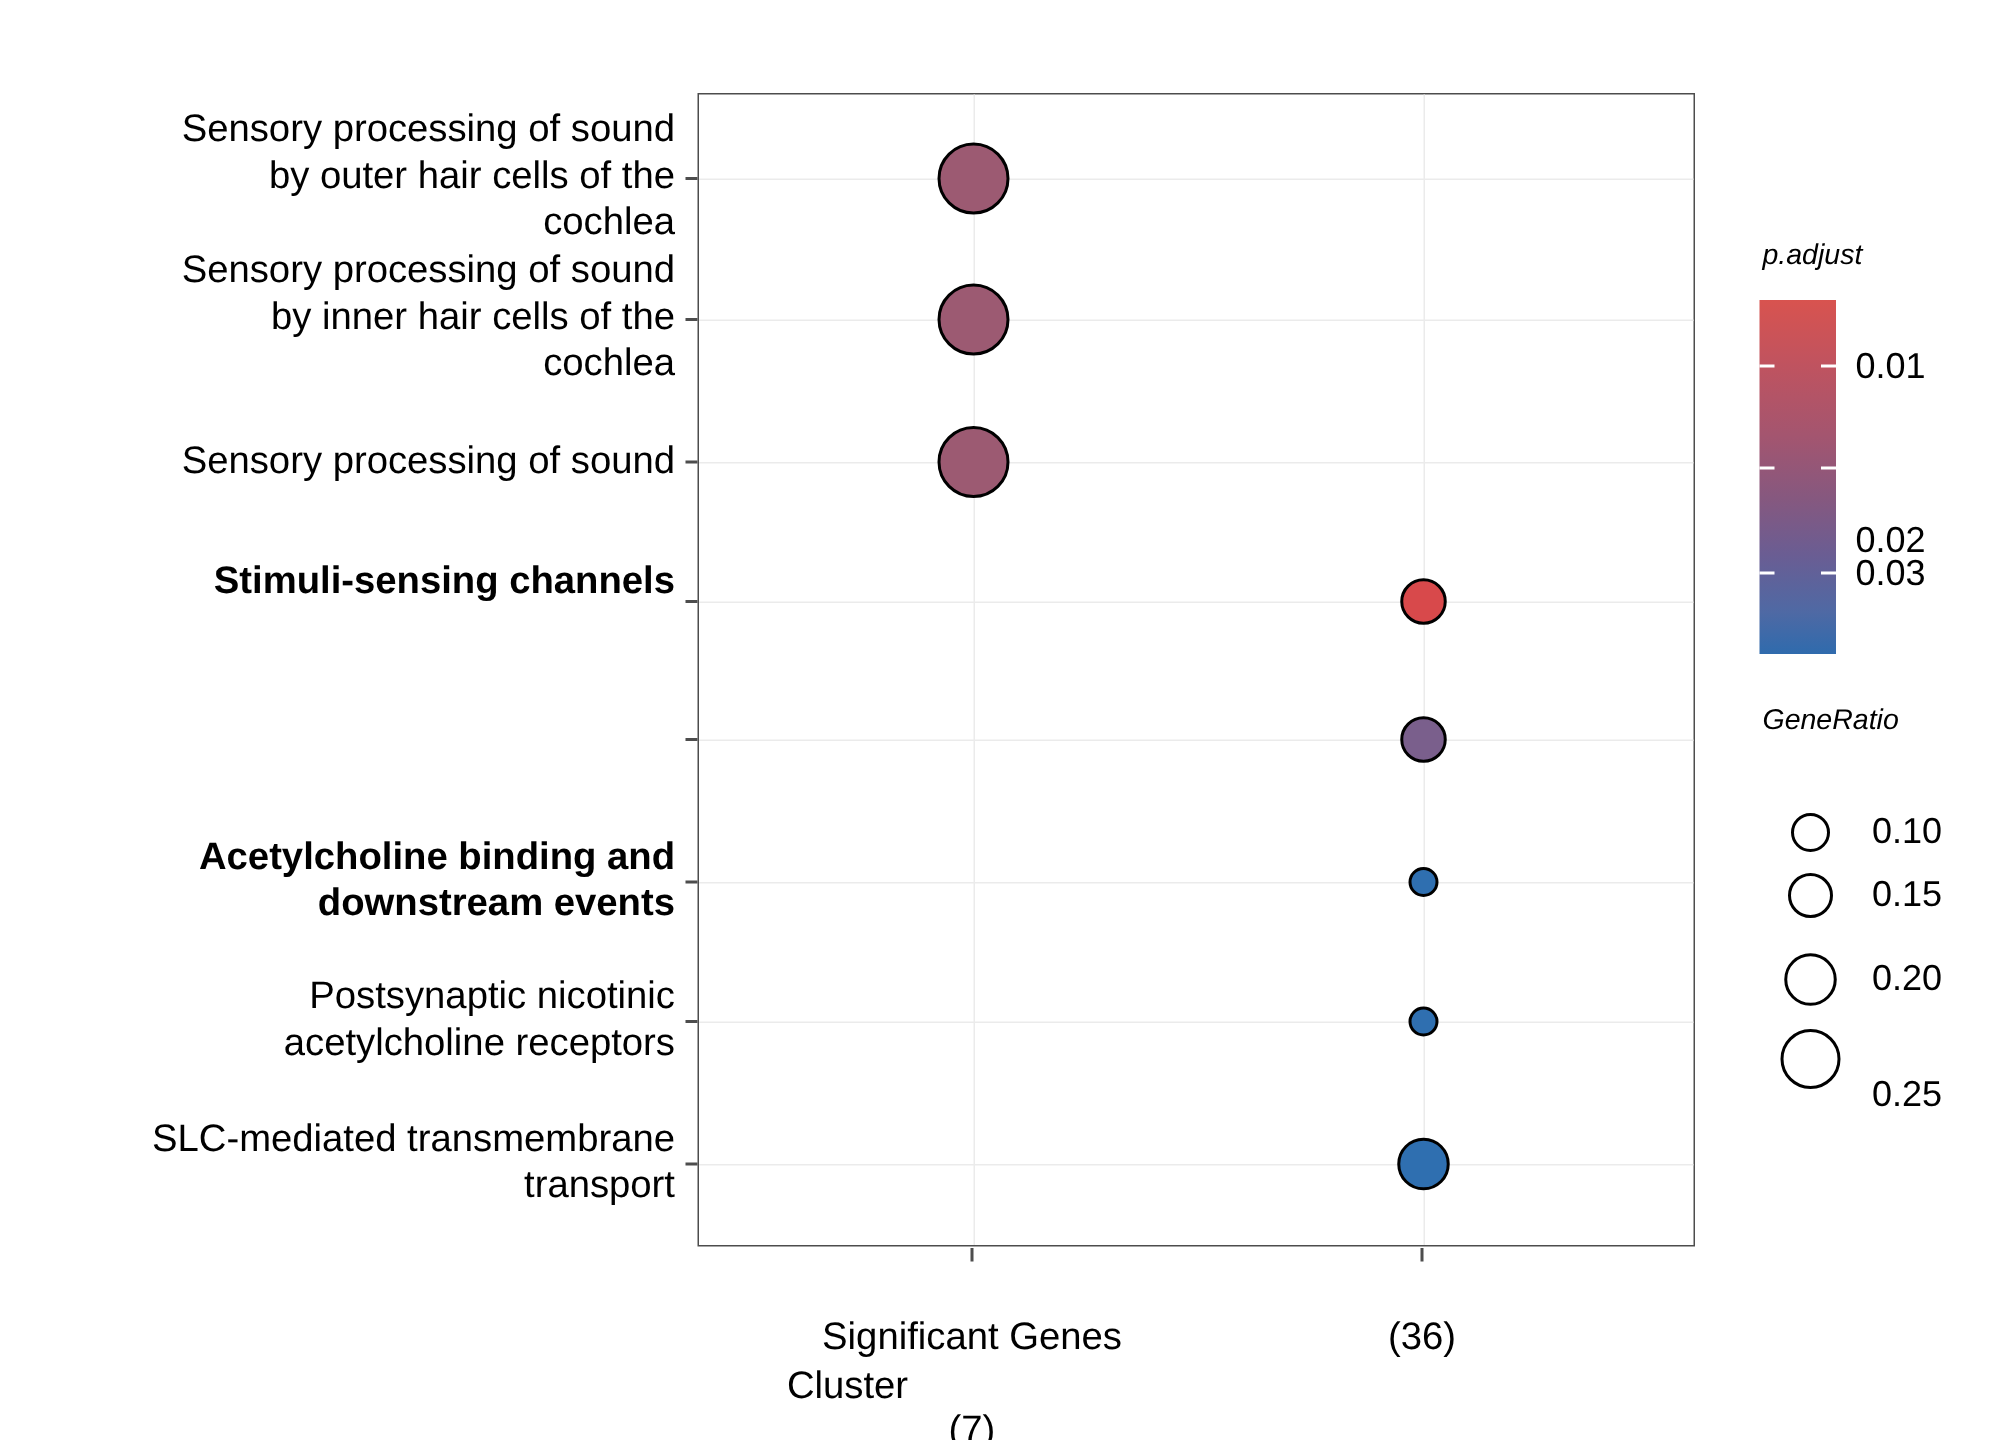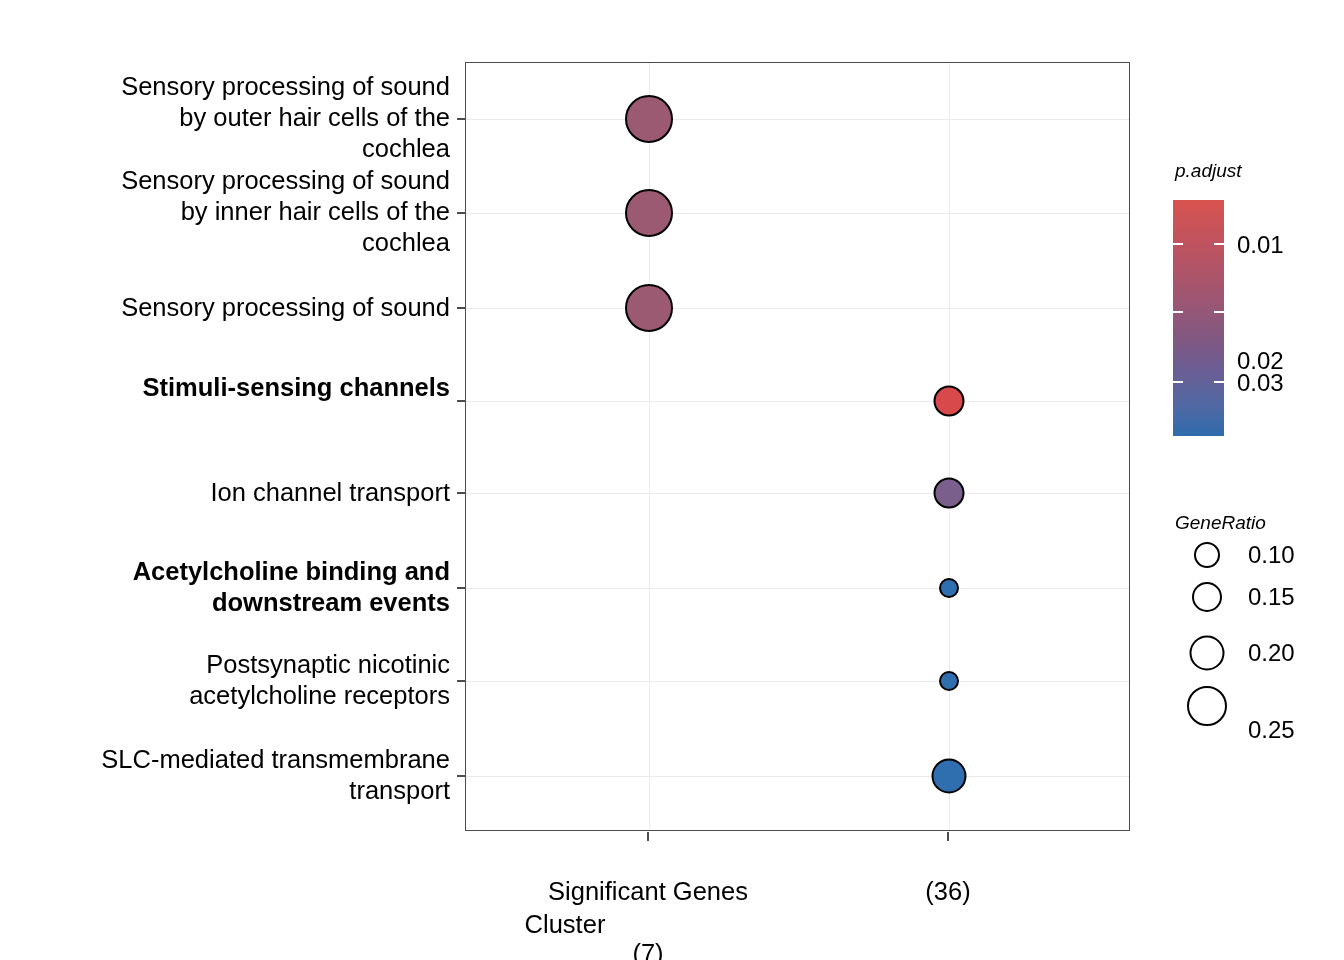--- a/index.html
+++ b/index.html
@@ -125,21 +125,20 @@
 cochlea</div>
 
   <div class="ylab" style="left:30px;width:420px;top:165px;">Sensory processing of sound
 by inner hair cells of the
 cochlea</div>
 
   <div class="ylab" style="left:30px;width:420px;top:292px;">Sensory processing of sound</div>
 
   <div class="ylab" style="left:30px;width:420px;top:372px;font-weight:bold;">Stimuli-sensing channels</div>
 
-  <div class="ylab" style="left:30px;width:420px;top:477px;">Ion channel transport</div>
 
   <div class="ylab" style="left:30px;width:420px;top:556px;font-weight:bold;">Acetylcholine binding and
 downstream events</div>
 
   <div class="ylab" style="left:30px;width:420px;top:649px;">Postsynaptic nicotinic
 acetylcholine receptors</div>
 
   <div class="ylab" style="left:10px;width:440px;top:744px;">SLC-mediated transmembrane
 transport</div>
 
@@ -199,21 +198,21 @@
     <div class="cb-tick" style="left:0;top:111px;width:10px;"></div>
     <div class="cb-tick" style="right:0;top:111px;width:10px;"></div>
     <div class="cb-tick" style="left:0;top:181px;width:10px;"></div>
     <div class="cb-tick" style="right:0;top:181px;width:10px;"></div>
   </div>
 
   <div class="cb-label" style="left:1237px;top:245px;">0.01</div>
   <div class="cb-label" style="left:1237px;top:313px;margin-top:48px;">0.02</div>
   <div class="cb-label" style="left:1237px;top:383px;">0.03</div>
 
-  <div class="legend-title" style="left:1175px;top:512px;">GeneRatio</div>
+  <div class="legend-title" style="left:1175px;top:470px;">GeneRatio</div>
 
   <div class="size-key" style="left:1207px;top:555px;width:26px;height:26px;"></div>
   <div class="size-key" style="left:1207px;top:597px;width:30px;height:30px;"></div>
   <div class="size-key" style="left:1207px;top:653px;width:35px;height:35px;"></div>
   <div class="size-key" style="left:1207px;top:706px;width:40px;height:40px;"></div>
 
   <div class="size-label" style="left:1248px;top:555px;">0.10</div>
   <div class="size-label" style="left:1248px;top:597px;">0.15</div>
   <div class="size-label" style="left:1248px;top:653px;">0.20</div>
   <div class="size-label" style="left:1248px;top:706px;margin-top:24px;">0.25</div>

